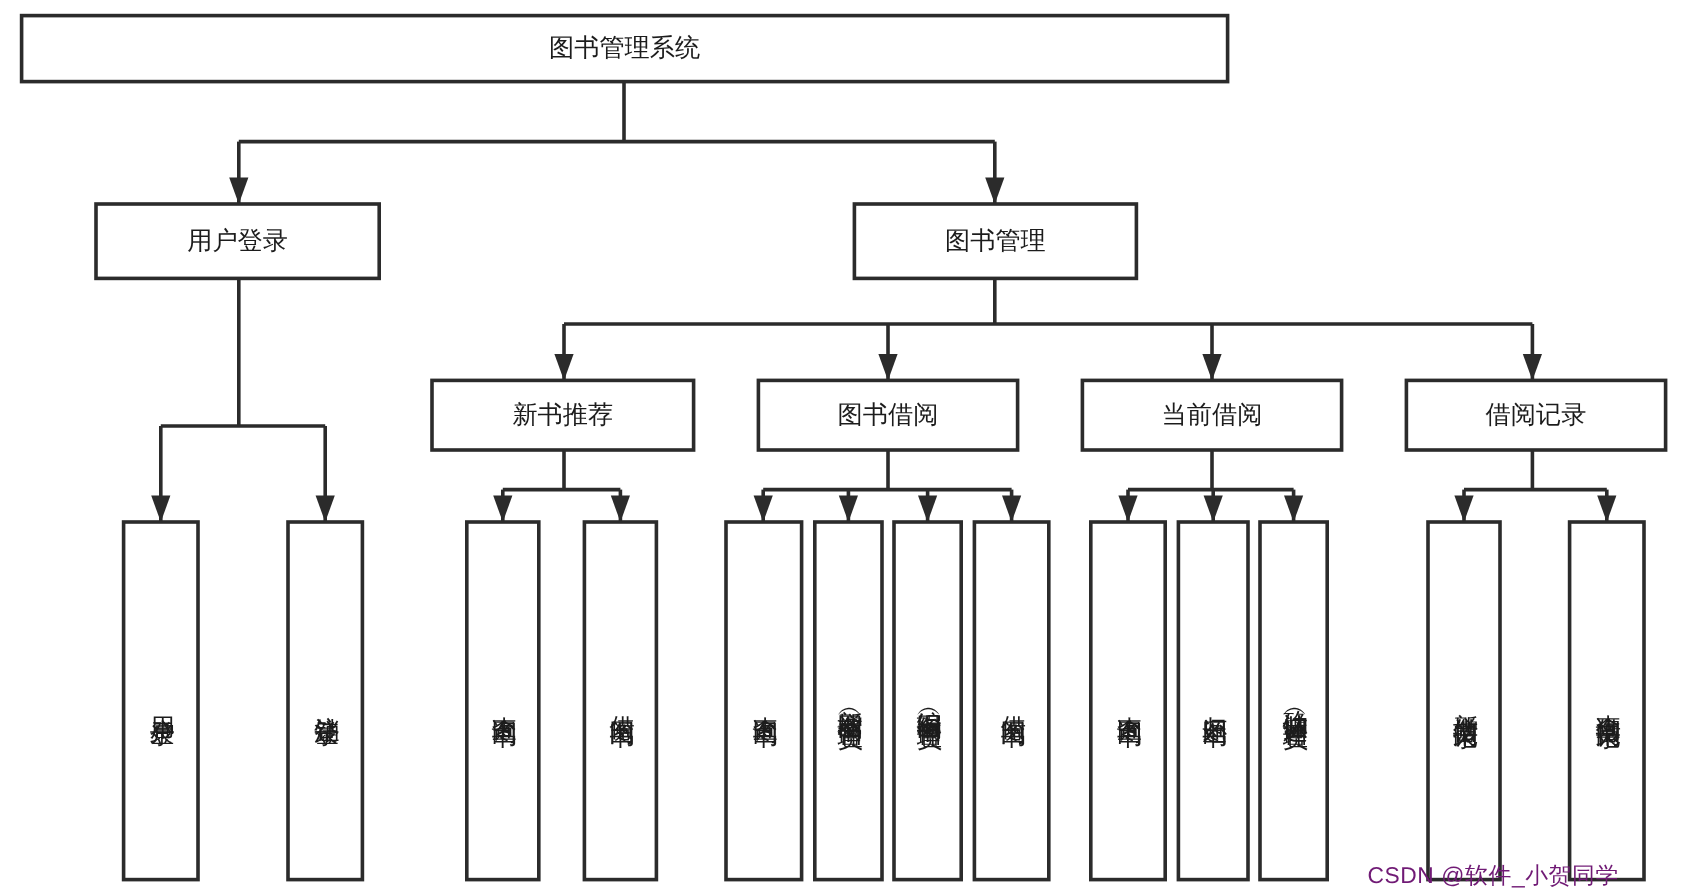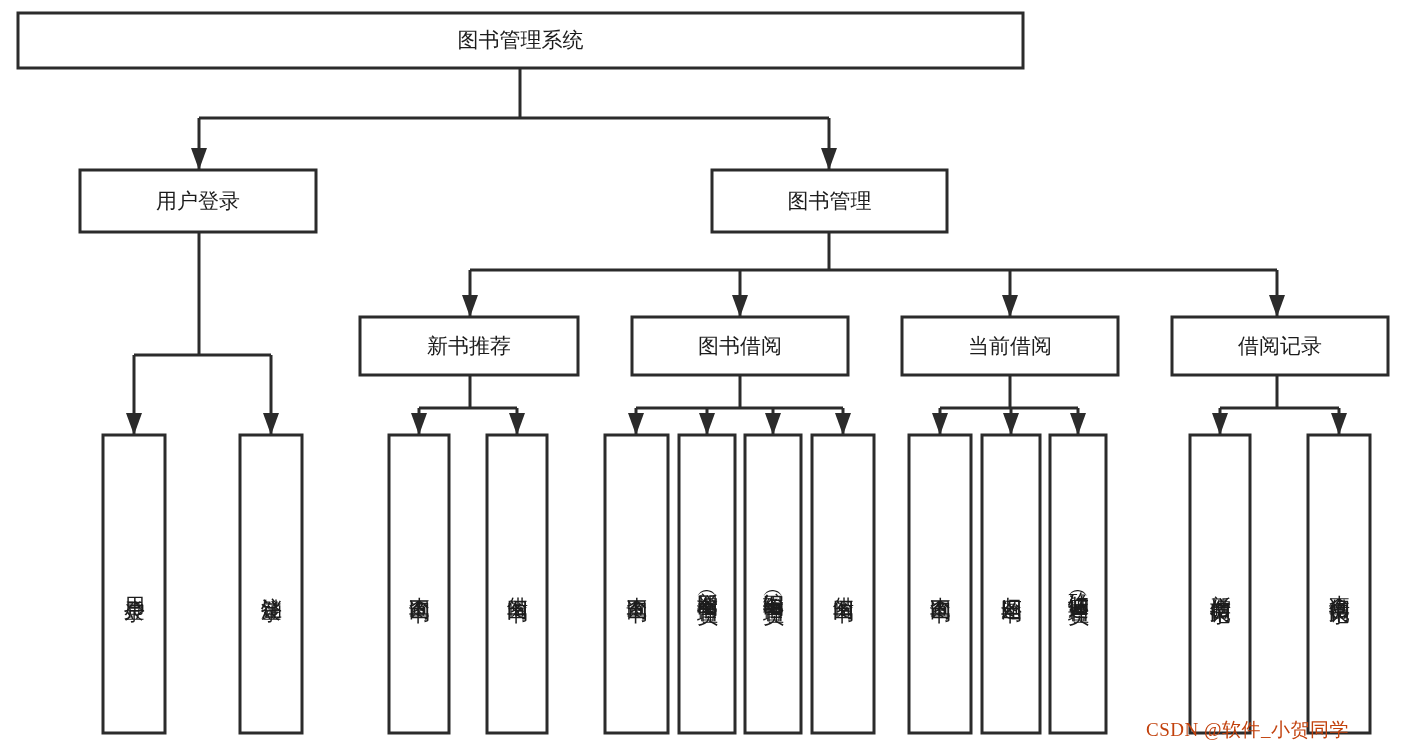--- a/index.html
+++ b/index.html
@@ -69,23 +69,23 @@
     font-size: 21px;
     line-height: 1.18;
     color: #1c1c1c;
     letter-spacing: 2px;
     white-space: nowrap;
   }
   .watermark {
     position: absolute;
     right: 8px;
     bottom: 4px;
-    font-family: Liberation Serif, serif;
+    font-family: Liberation Sans, sans-serif;
     font-size: 19px;
-    color: #c2410c;
+    color: #701a75;
     letter-spacing: 0.5px;
     user-select: none;
   }
 </style>
 </head>
 <body>
 
 <div id="diagram-root">
 
   <svg class="flow" viewBox="0 0 1405 747">

